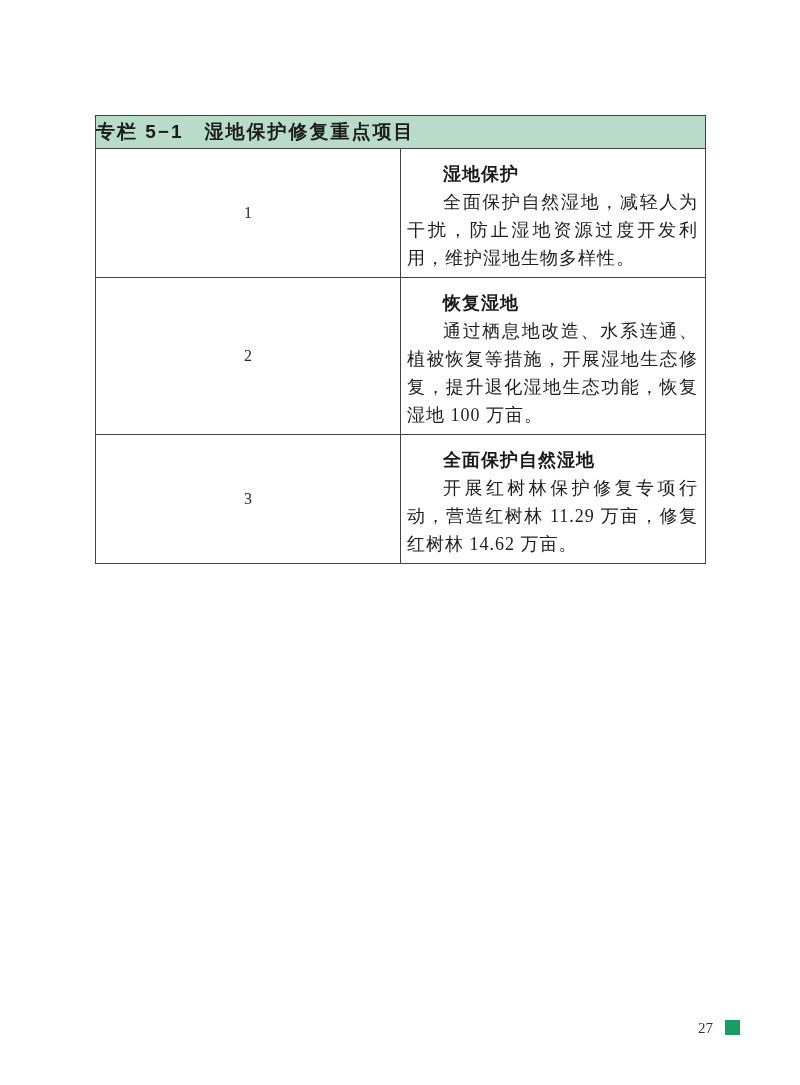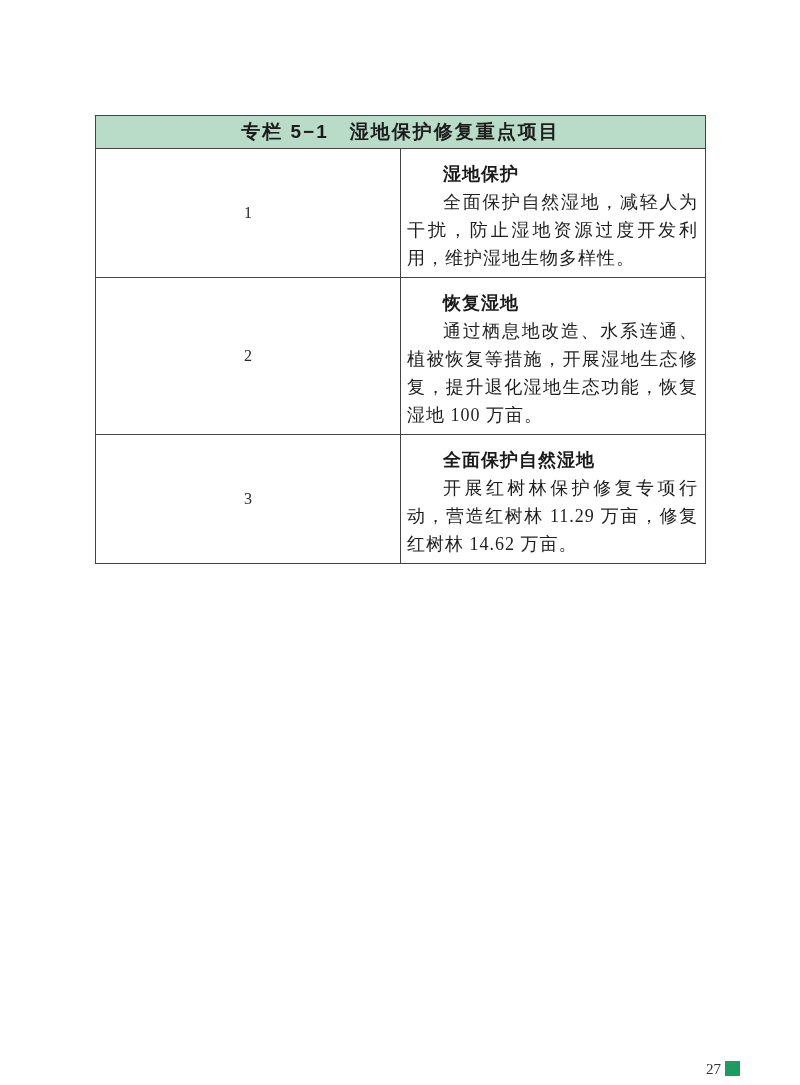--- a/index.html
+++ b/index.html
@@ -29,21 +29,21 @@
     border: 1px solid #444444;
   }
   th.box-title {
     height: 28px;
     background: #b8dcc8;
     font-family: "Liberation Sans", sans-serif;
     font-weight: bold;
     font-size: 19px;
     letter-spacing: 2px;
     color: #1c1c1c;
-    text-align: center;
+    text-align: left;
     vertical-align: middle;
     padding: 2px 0;
   }
   td.num-cell {
     width: 34px;
     text-align: center;
     vertical-align: middle;
     font-size: 16px;
     color: #2a2a2a;
     padding: 0;
@@ -69,22 +69,21 @@
     text-align: justify;
     text-justify: inter-character;
     letter-spacing: 1px;
   }
   .page-footer {
     position: absolute;
     top: 1020px;
     right: 60px;
     display: flex;
     align-items: flex-start;
-    gap: 4px;
-    margin-top: 41px;
+    gap: 12px;
   }
   .page-number {
     font-size: 15px;
     color: #333333;
     line-height: 16px;
   }
   .page-marker {
     display: inline-block;
     width: 15px;
     height: 15px;

